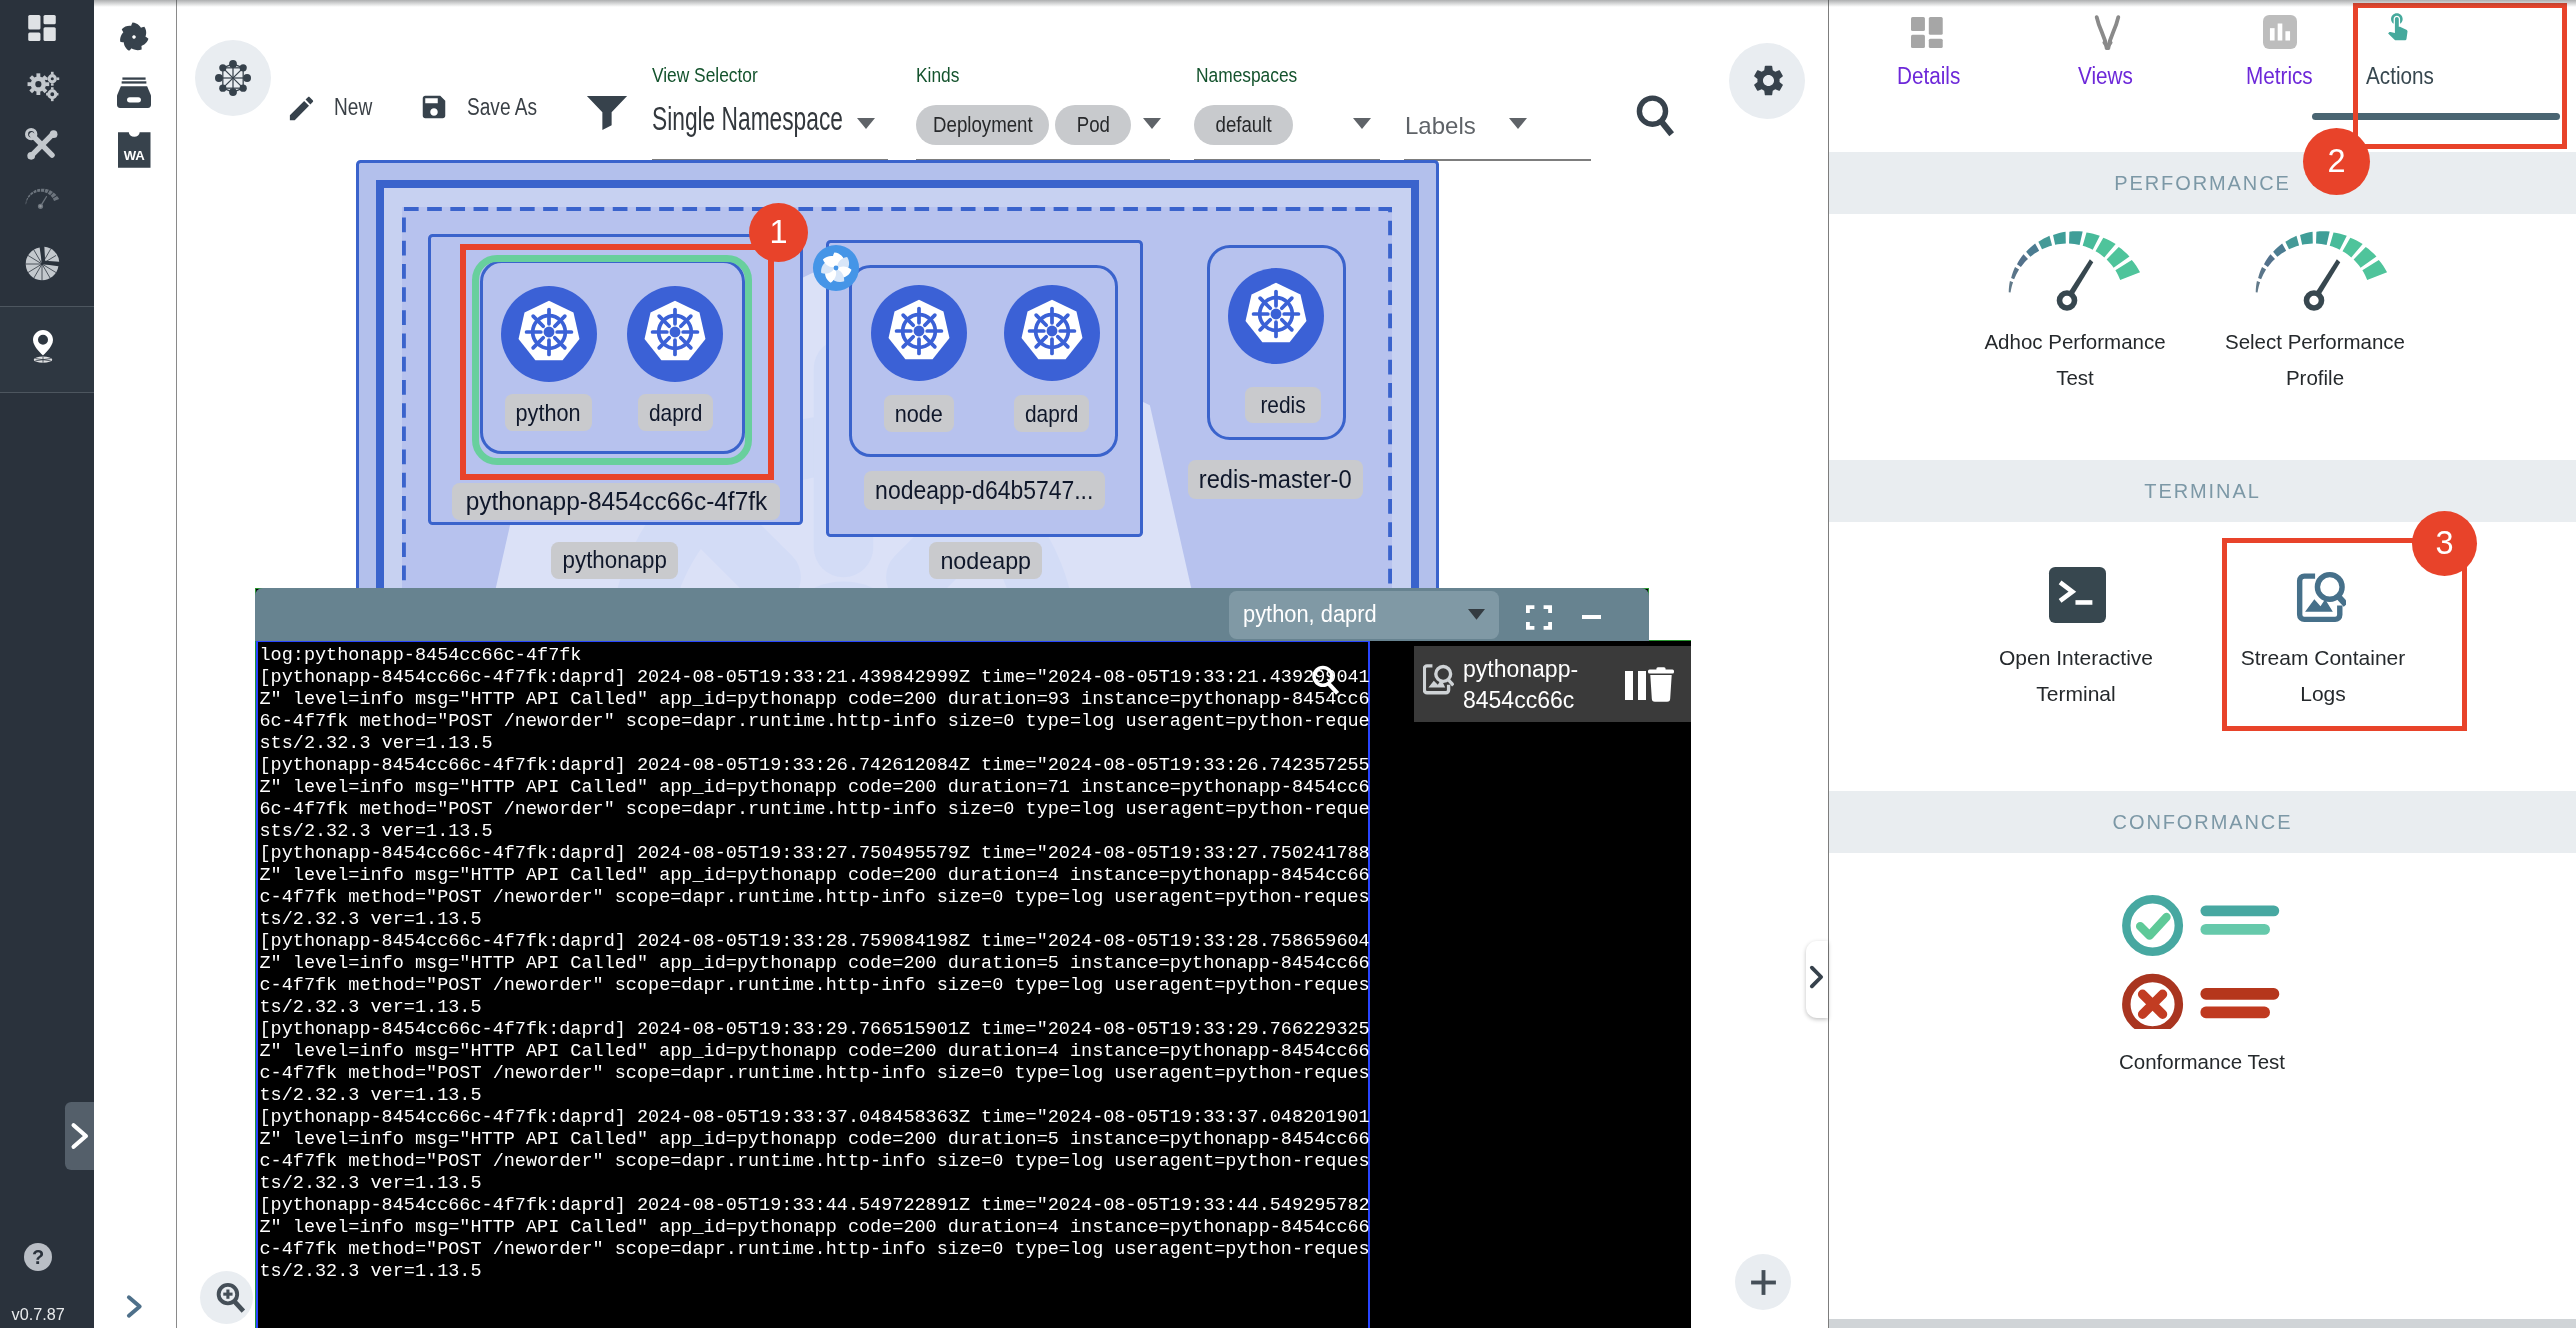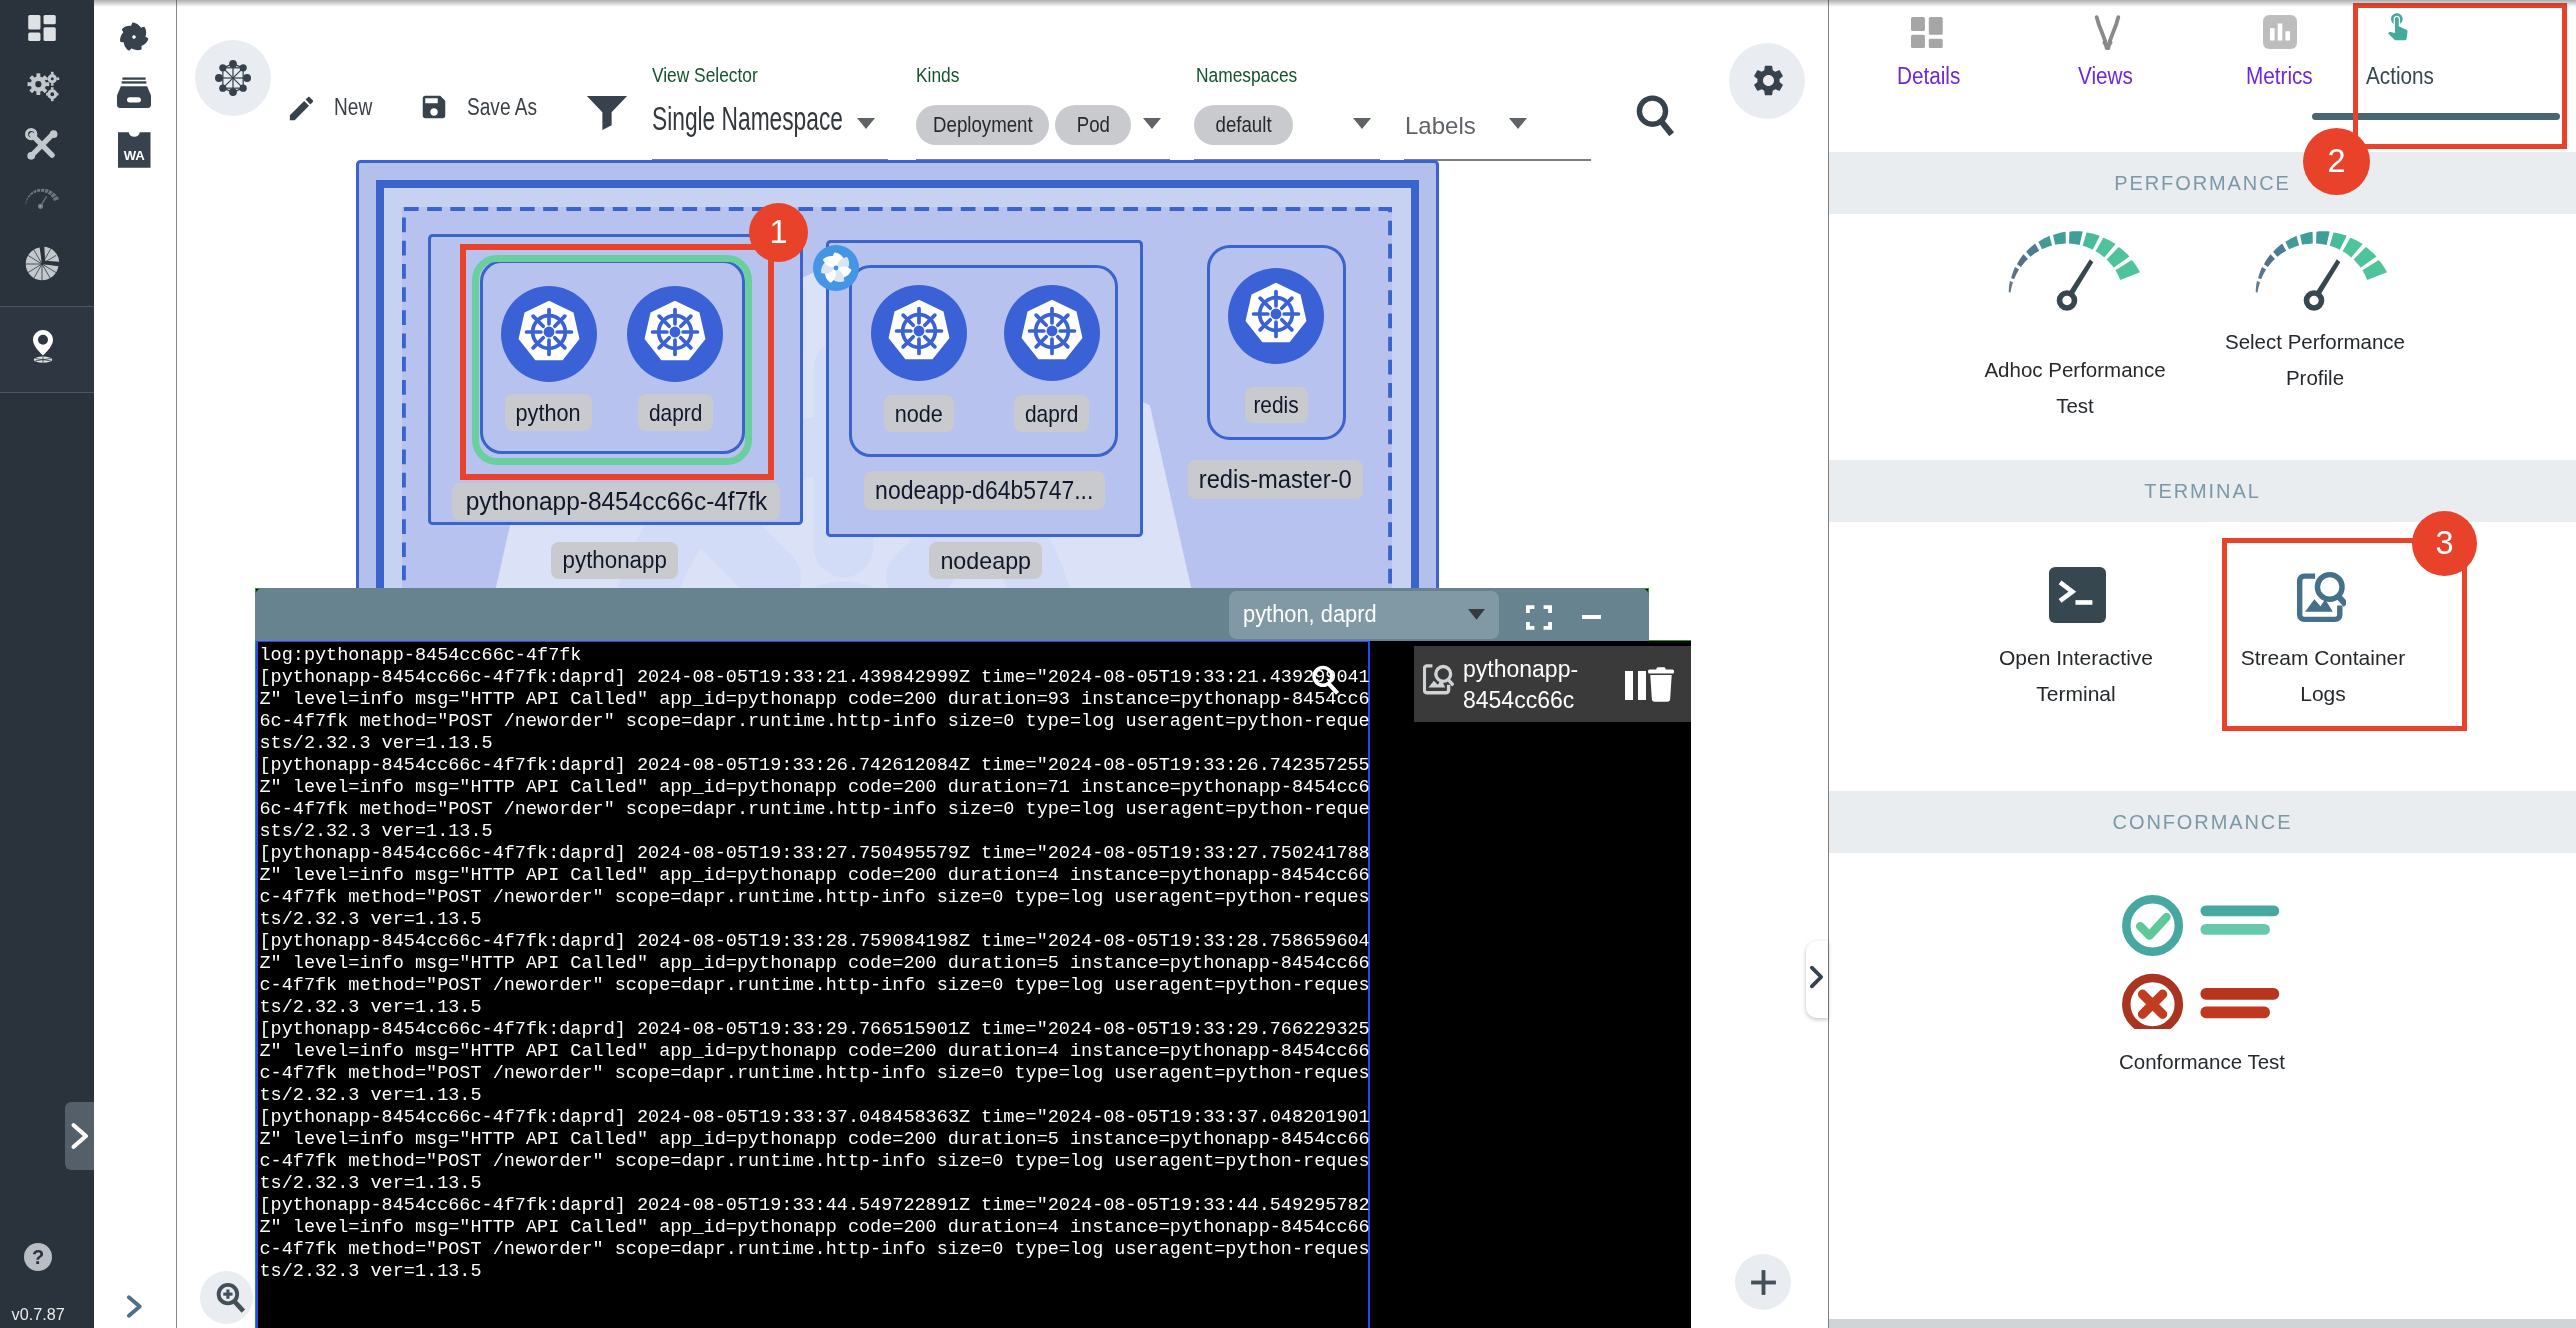--- a/index.html
+++ b/index.html
@@ -384,21 +384,21 @@
         <line x1="62.0" y1="50.0" x2="83.0" y2="50.0"></line>
         <line x1="58.5" y1="58.5" x2="73.3" y2="73.3"></line>
         <line x1="50.0" y1="62.0" x2="50.0" y2="83.0"></line>
         <line x1="41.5" y1="58.5" x2="26.7" y2="73.3"></line>
         <line x1="38.0" y1="50.0" x2="17.0" y2="50.0"></line>
         <line x1="41.5" y1="41.5" x2="26.7" y2="26.7"></line>
       </g>
       <circle cx="50" cy="50" r="8" fill="#3b61d6"></circle>
     </svg>
   </div>
-<div class="glabel" style="left:1245px; top:387px; width:63px; height:36px; font-size:24px;">
+<div class="glabel" style="left:1245px; top:387px; width:76px; height:36px; font-size:24px;">
     <span style="transform:scaleX(.87);">redis</span>
   </div>
 <div class="glabel" style="left:1188px; top:460px; width:175px; height:39px; font-size:25.5px;">
     <span style="transform:scaleX(.93);">redis-master-0</span>
   </div>
 <div class="abs" style="left:812px;top:244px;"><svg width="48" height="48" viewBox="0 0 100 100">
       <circle cx="50" cy="50" r="48" fill="#4595e7"></circle>
       <g transform="translate(50,50) scale(0.85) translate(-50,-50)">
         <path d="M50 46 C 42 40, 38 26, 46 12 C 60 13, 70 24, 72 36 C 63 45, 55 50, 50 46 Z" fill="#ffffff" transform="rotate(0.0 50 50)"></path>
         <path d="M50 46 C 42 40, 38 26, 46 12 C 60 13, 70 24, 72 36 C 63 45, 55 50, 50 46 Z" fill="#d8e6f8" transform="rotate(51.4 50 50)"></path>
@@ -560,21 +560,21 @@
       <polygon points="66.7,37.7 69.9,36.2 73.3,34.9 76.6,33.7 80.1,32.7 76.6,19.7 72.7,21.5 69.0,23.4 65.3,25.5 61.8,27.8" fill="#459a97"></polygon>
       <polygon points="84.2,31.7 87.7,31.0 91.3,30.5 94.8,30.2 98.4,30.0 98.1,14.2 93.8,15.0 89.6,16.0 85.5,17.2 81.4,18.5" fill="#3f9e98"></polygon>
       <polygon points="102.7,30.0 106.2,30.3 109.8,30.6 113.3,31.2 116.8,31.9 120.9,14.0 116.4,13.8 112.0,13.7 107.6,13.8 103.2,14.2" fill="#3f9e98"></polygon>
       <polygon points="120.9,32.9 124.4,34.0 127.7,35.2 131.0,36.6 134.3,38.2 143.7,19.6 139.3,18.2 134.9,17.0 130.4,16.1 126.0,15.3" fill="#48bb9a"></polygon>
       <polygon points="138.0,40.2 141.1,42.0 144.0,44.1 146.9,46.2 149.7,48.5 164.9,30.8 160.9,28.3 156.8,26.0 152.6,24.0 148.4,22.2" fill="#4fc49b"></polygon>
       <polygon points="152.8,51.3 155.3,53.9 157.7,56.5 160.0,59.3 162.1,62.2 183.3,47.3 179.9,43.8 176.4,40.5 172.8,37.4 169.0,34.5" fill="#4fc49b"></polygon>
       <polygon points="164.5,65.7 166.3,68.8 168.0,72.0 169.5,75.2 170.9,78.5 197.4,68.2 194.9,63.9 192.3,59.8 189.4,55.8 186.4,52.0" fill="#4fc49b"></polygon>
       <polygon points="96.5,104 102,109 135,55 130.5,51" fill="#37474f"></polygon>
       <circle cx="100" cy="106" r="10" fill="#ffffff" stroke="#37474f" stroke-width="7.5"></circle>
     </svg></div>
-<div class="itemlabel" style="left:1924px; top:324px; width:302px;margin-top:28px;">Adhoc Performance<br>Test</div>
+<div class="itemlabel" style="left:1924px; top:324px; width:302px;">Adhoc Performance<br>Test</div>
 <div class="itemlabel" style="left:2164px; top:324px; width:302px;">Select Performance<br>Profile</div>
 <div class="abs" style="left:2049px;top:567px;width:57px;height:56px;border-radius:6.2px;background:#37474f;">
 <svg style="position:absolute;left:7.7px;top:9.3px;" width="40" height="36" viewBox="0 0 52 46">
 <polyline points="4,8 20,20 4,32" fill="none" stroke="#ffffff" stroke-width="6"></polyline>
 <line x1="24" y1="34" x2="46" y2="34" stroke="#ffffff" stroke-width="6"></line>
     </svg>
   </div>
 <svg class="icon" style="left:2295px;top:570px;" width="51" height="54" viewBox="0 0 66 70">
 <path d="M26 8 L12 8 a6 6 0 0 0 -6 6 L6 58 a6 6 0 0 0 6 6 L52 64 a6 6 0 0 0 6 -6 L58 46" fill="none" stroke="#46708a" stroke-width="7"></path>
 <circle cx="45" cy="22" r="16" fill="none" stroke="#46708a" stroke-width="7"></circle>

